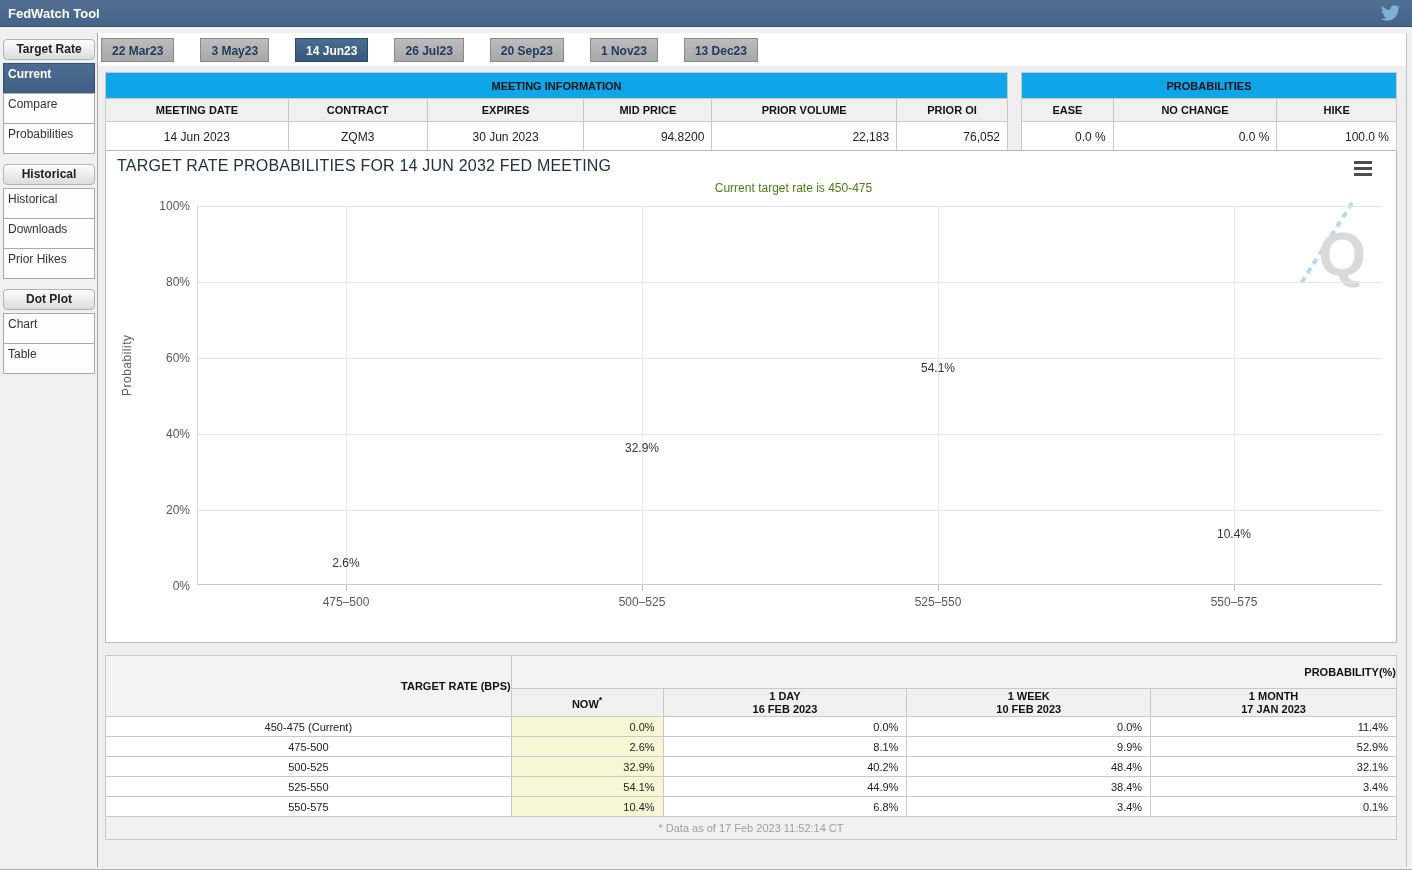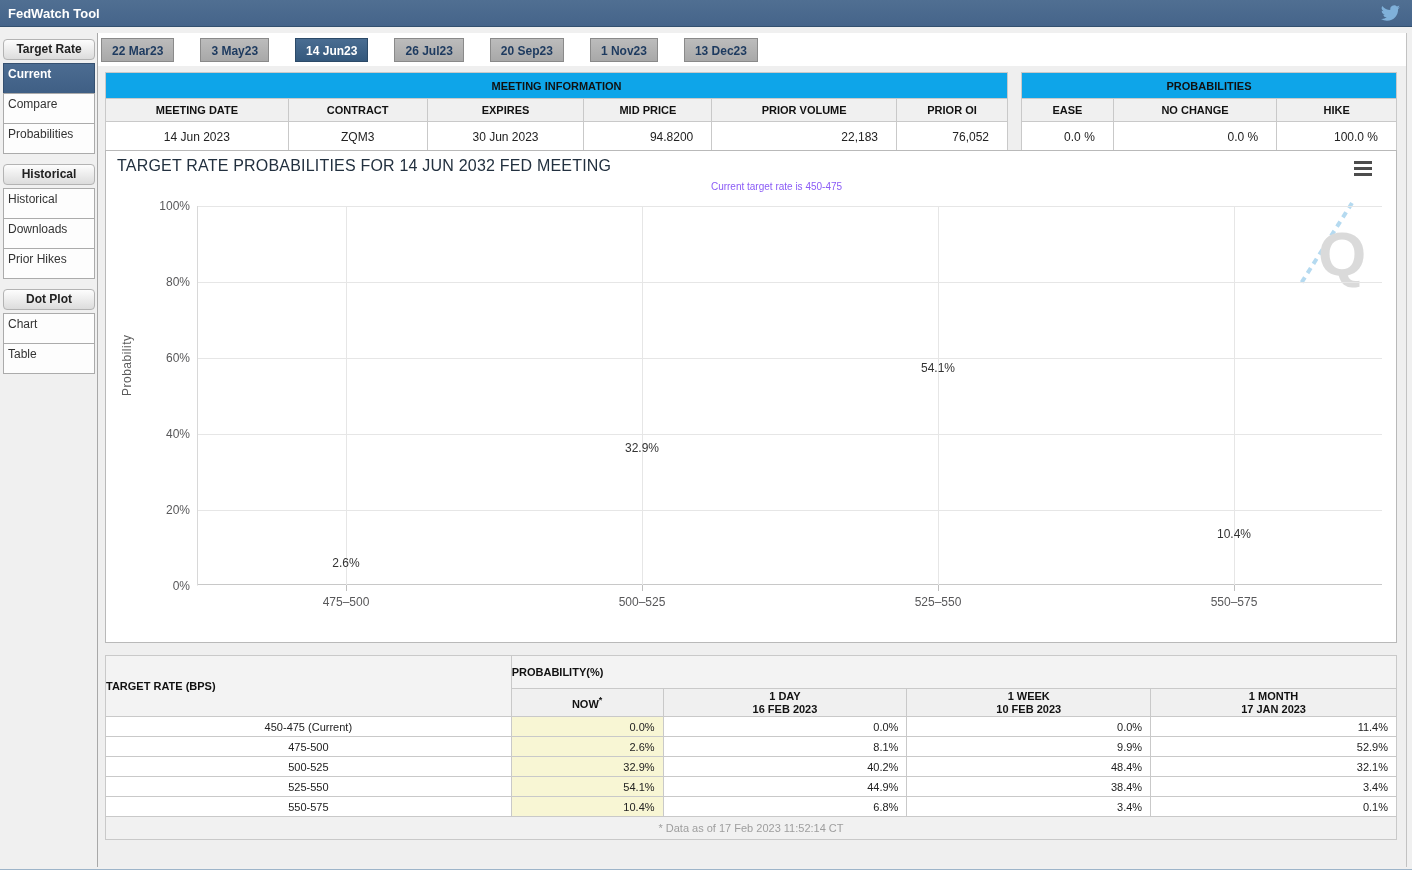--- a/index.html
+++ b/index.html
@@ -68,38 +68,38 @@
   .info-table table { width:100%; border:1px solid #9a9a9a; }
   .info-table th, .info-table td { border:1px solid #c9c9c9; }
   .group-head {
     background:#0ea5e9; font-size:11px; font-weight:bold; color:#111;
     text-align:center; height:26px;
   }
   .col-head {
     background:#f0f0f0; font-size:11px; font-weight:bold; color:#111;
     text-align:center; height:23px; padding:0 6px;
   }
-  .val { font-size:12px; color:#222; height:31px; padding:0 18px; }
+  .val { font-size:12px; color:#222; height:31px; padding:0 7px; }
   .val.c { text-align:center; } .val.r { text-align:right; }
 
   #meeting-panel { top:39px; left:7px; width:903px; }
   #prob-panel    { top:39px; left:923px; width:376px; }
 
   
   .chart-panel {
     position:absolute; top:117px; left:7px; width:1292px; height:493px;
     background:#fff; border:1px solid #b9b9b9;
   }
   .chart-title {
     position:absolute; top:6px; left:11px;
     font-size:16px; color:#22303f; letter-spacing:.2px;
   }
   .chart-subtitle {
-    position:absolute; top:30px; left:78px; width:1185px; text-align:center;
-    font-size:10px; color:#8b5cf6;
+    position:absolute; top:30px; left:95px; width:1185px; text-align:center;
+    font-size:12px; color:#4d7c0f;
   }
   .hamburger { position:absolute; top:10px; right:24px; width:18px; cursor:pointer; }
   .hamburger span { display:block; height:3px; background:#4d4d4d; margin-bottom:3px; }
 
   .watermark { position:absolute; top:48px; right:22px; opacity:.9; }
 
   .plot {
     position:absolute; left:91px; top:55px; width:1185px; height:380px;
     border-left:1px solid #d8d8d8; border-bottom:1px solid #ccd6eb00;padding-left:20px;
   }
@@ -128,21 +128,21 @@
   }
   .xaxis-title {
     position:absolute; left:91px; width:1185px; top:463px; text-align:center;
     font-size:12px; color:#5b5b5b;
   }
 
   
   #bottom-panel { position:absolute; top:622px; left:7px; width:1292px; }
   #bottom-panel table { width:100%; border:1px solid #9a9a9a; }
   #bottom-panel th, #bottom-panel td { border:1px solid #c9c9c9; }
-  .bt-group { background:#f3f3f3; font-size:11px; font-weight:bold; color:#111; text-align:left; height:33px; }
+  .bt-group { background:#f3f3f3; font-size:11px; font-weight:bold; color:#111; text-align:right; height:33px; }
   .bt-sub   { background:#f0f0f0; font-size:11px; font-weight:bold; color:#111; text-align:center; height:28px; line-height:13px; }
   .bt-sub sup { font-size:9px; }
   .bt-rate { font-size:11px; color:#222; text-align:center; height:20px; }
   .bt-val  { font-size:11px; color:#222; text-align:right; padding-right:8px; height:20px; }
   .bt-val.now { background:#f8f6d4; }
   .bt-foot { background:#f1f1f1; text-align:center; font-size:11px; color:#9e9e9e; height:23px; }
 </style>
 </head>
 <body>
 

